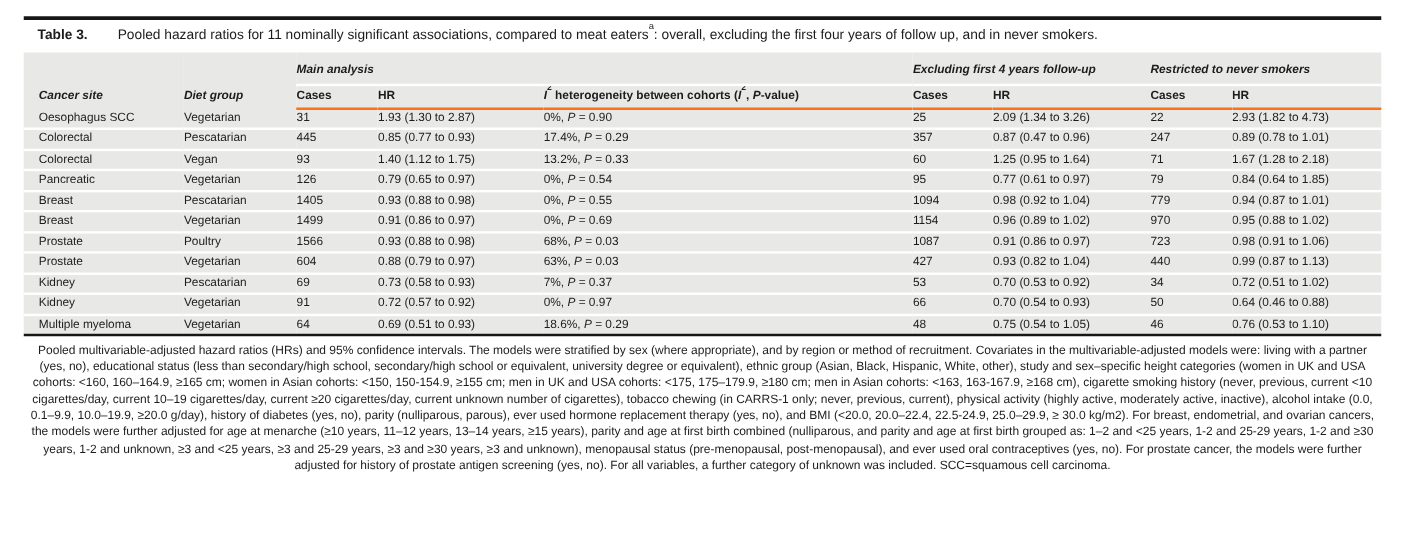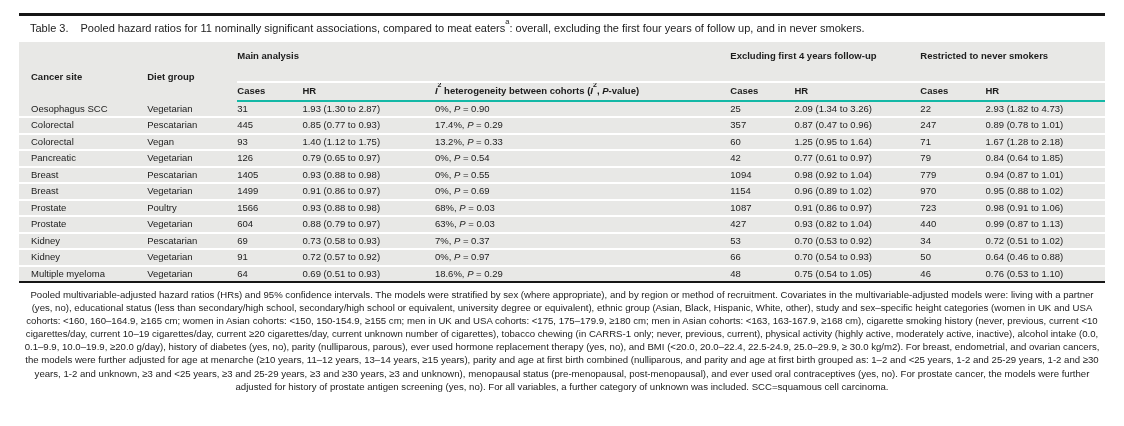--- a/index.html
+++ b/index.html
@@ -7,38 +7,38 @@
     width: 1124px; height: 426px; overflow: hidden;
     font-family: "Liberation Sans", "DejaVu Sans", sans-serif;
     color: #1c1c1c;
     -webkit-font-smoothing: antialiased;
   }
   .page { padding: 0 19px; }
   .top-rule { margin-top: 13px; height: 2.5px; background: #161616; }
   .bottom-rule { height: 2px; background: #161616; }
 
   .title { padding: 6px 2px 7px 11px; font-size: 11px; line-height: 13px; }
-  .t-label { font-weight: normal; margin-right: 12px; }
+  .t-label { font-weight: bold; margin-right: 24px; }
   sup.fm { font-size: 7.5px; line-height: 0; position: relative; top: -3px; }
 
   table.t3 {
     width: 100%; border-collapse: separate; border-spacing: 0;
     table-layout: fixed; font-size: 9.5px;
   }
   .t3 th, .t3 td {
     background: #e8e8e6; text-align: left; font-weight: normal;
     padding: 2px 4px 2px 0; line-height: 10px;
     overflow: hidden; white-space: nowrap;
   }
   .t3 th { font-weight: bold; }
   .t3 .c-first { padding-left: 12px; }
-  .t3 tr.hdr-top th { height: 17px; vertical-align: bottom; padding-bottom: 20px; }
+  .t3 tr.hdr-top th { height: 17px; vertical-align: bottom; padding-bottom: 6px; font-style: italic; }
   .t3 th.rowspan2 { vertical-align: top; padding-top: 6px; }
   .t3 th.group { border-bottom: 2px solid #ffffff; }
-  .t3 tr.hdr-sub th { height: 13px; vertical-align: middle; border-bottom: 2px solid #14b8a6; }
+  .t3 tr.hdr-sub th { height: 13px; vertical-align: middle; border-bottom: 2px solid #f97316; }
   .t3 tbody td { border-bottom: 2px solid #ffffff; height: 10.5px; }
   .t3 tbody tr:last-child td { border-bottom: none; }
   .t3 i, .title i { font-style: italic; }
   .t3 sup { font-size: 7px; line-height: 0; position: relative; top: -2.5px; }
 
   .footnotes { padding: 5px 1px 0 1px; font-size: 9.6px; line-height: 13.1px; }
   .fn-a { white-space: nowrap; }
   .fn-body { text-align: center; }
 </style>
 </head>
@@ -118,21 +118,21 @@
     <td>71</td>
     <td>1.67 (1.28 to 2.18)</td>
   </tr>
 
   <tr>
     <td class="c-first">Pancreatic</td>
     <td>Vegetarian</td>
     <td>126</td>
     <td>0.79 (0.65 to 0.97)</td>
     <td><span>0%</span><span>, </span><i>P</i><span> = </span><span>0.54</span></td>
-    <td>42</td>
+    <td>95</td>
     <td>0.77 (0.61 to 0.97)</td>
     <td>79</td>
     <td>0.84 (0.64 to 1.85)</td>
   </tr>
 
   <tr>
     <td class="c-first">Breast</td>
     <td>Pescatarian</td>
     <td>1405</td>
     <td>0.93 (0.88 to 0.98)</td>

